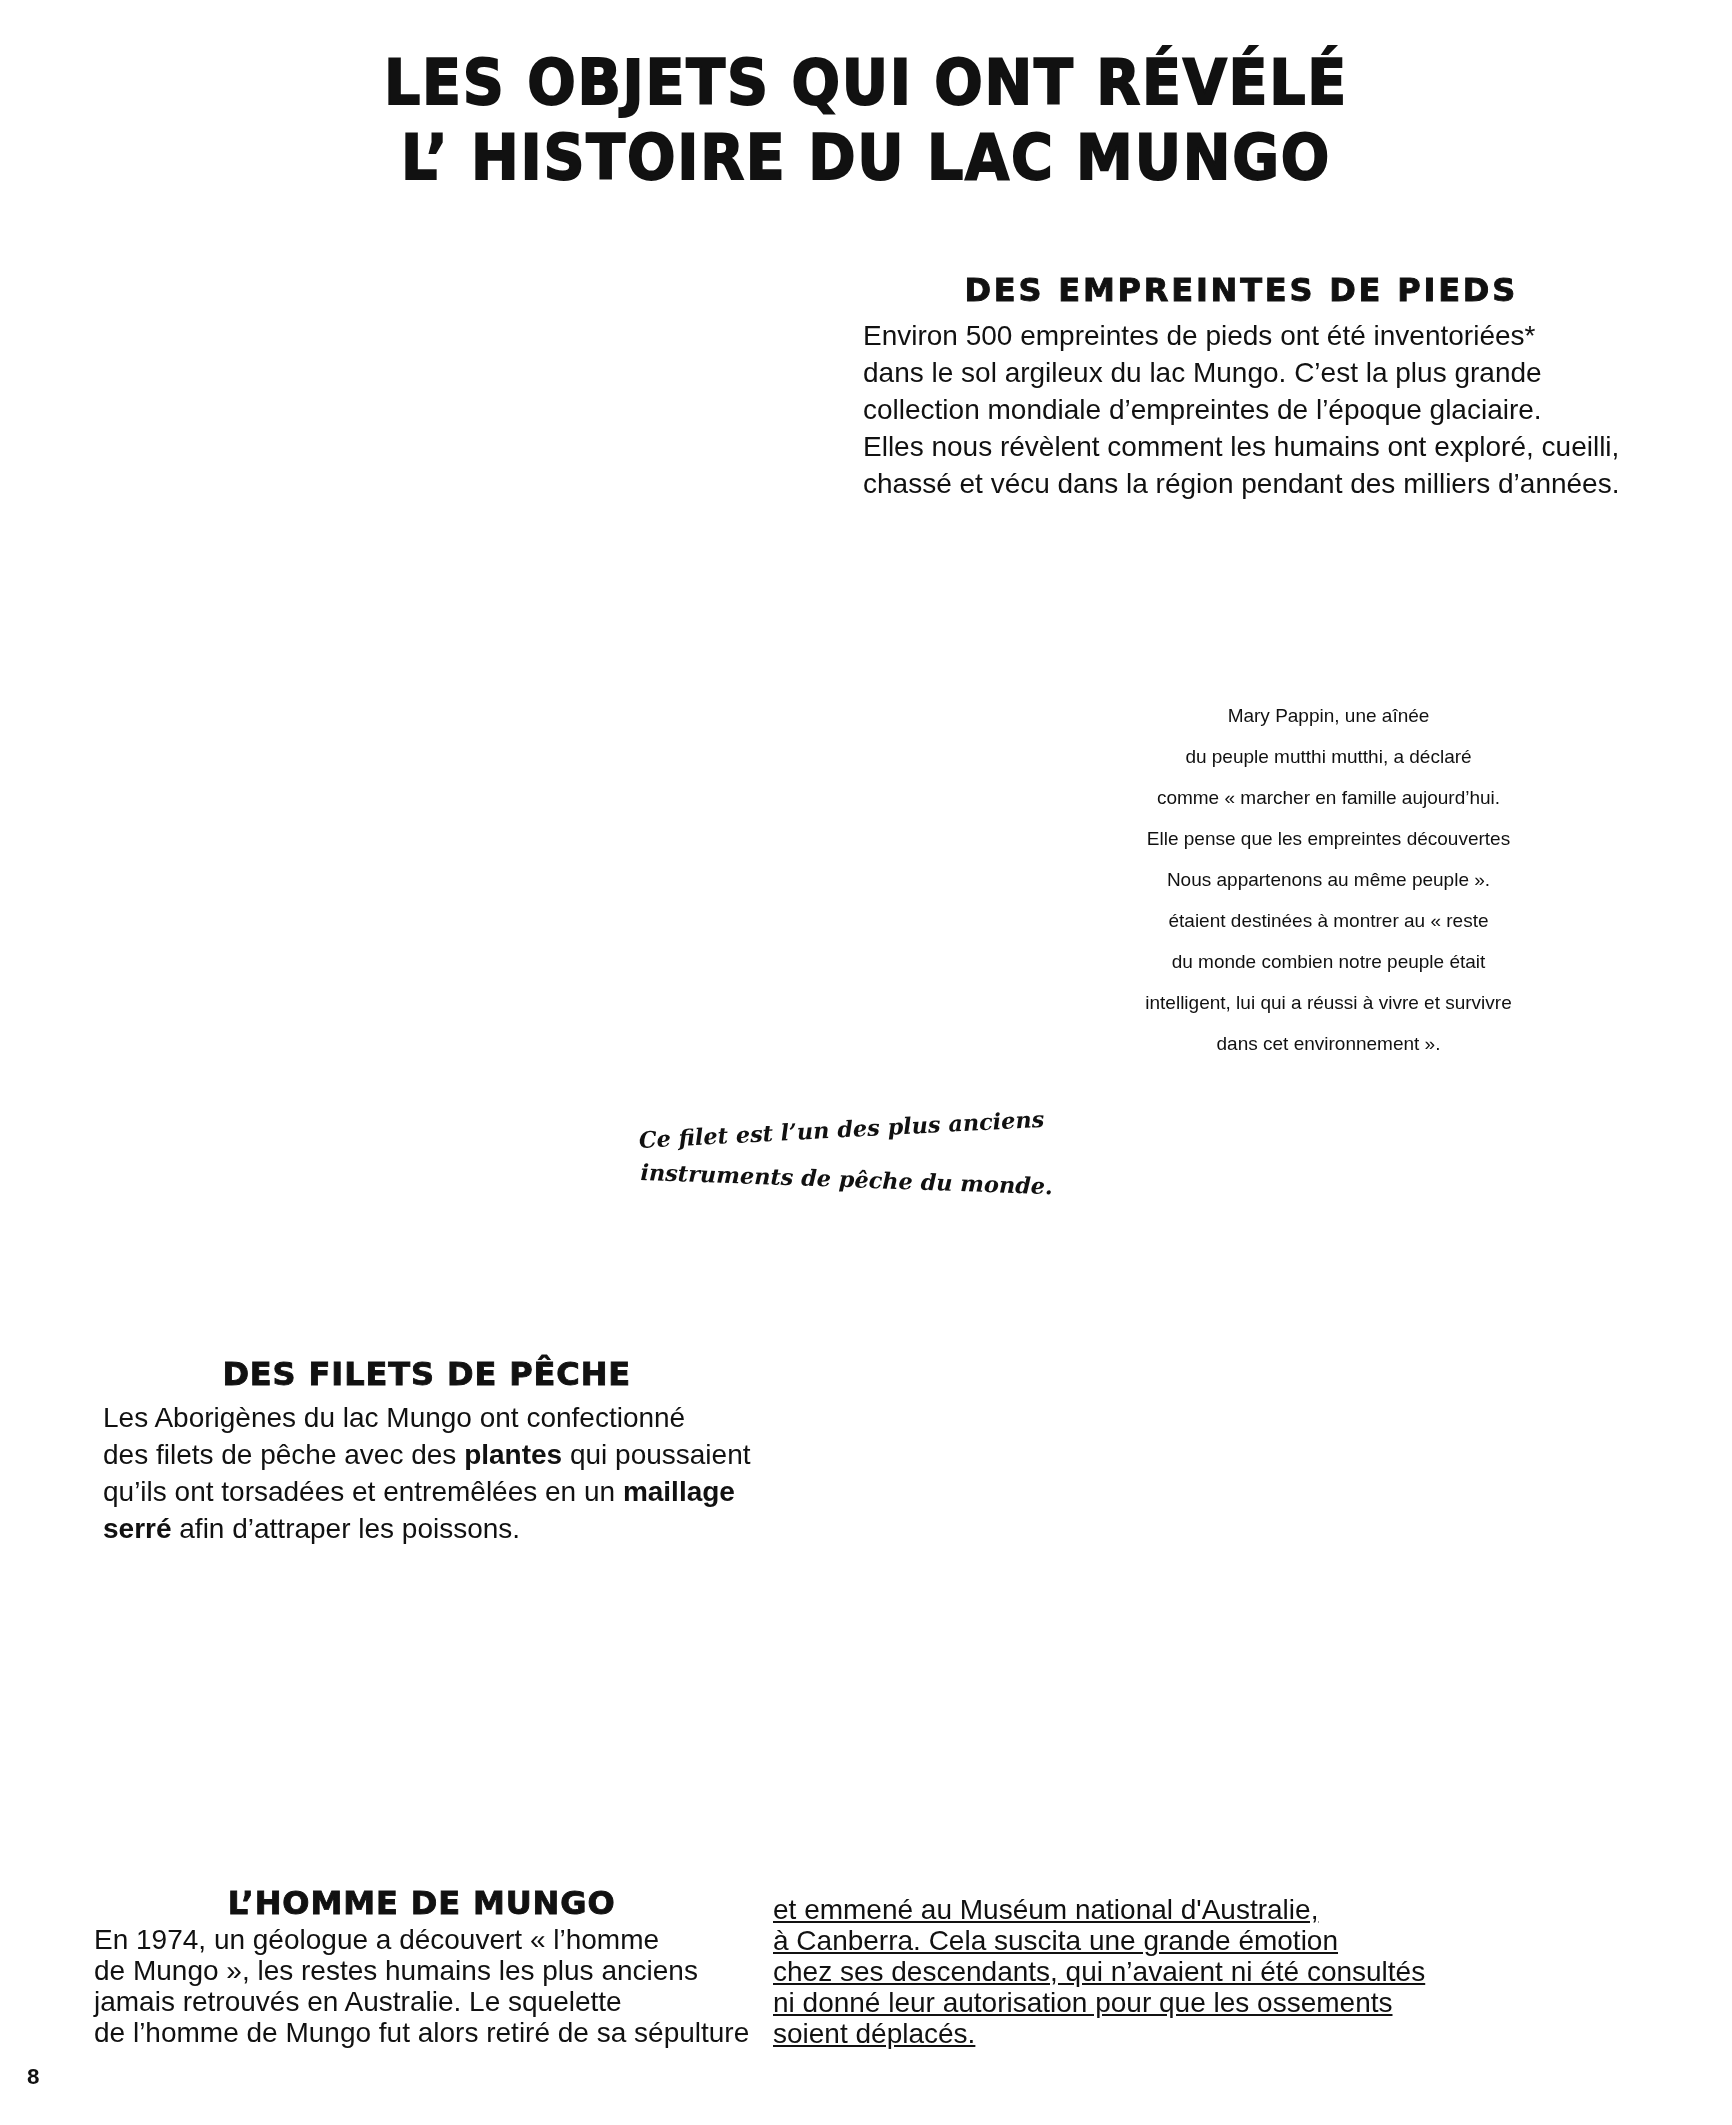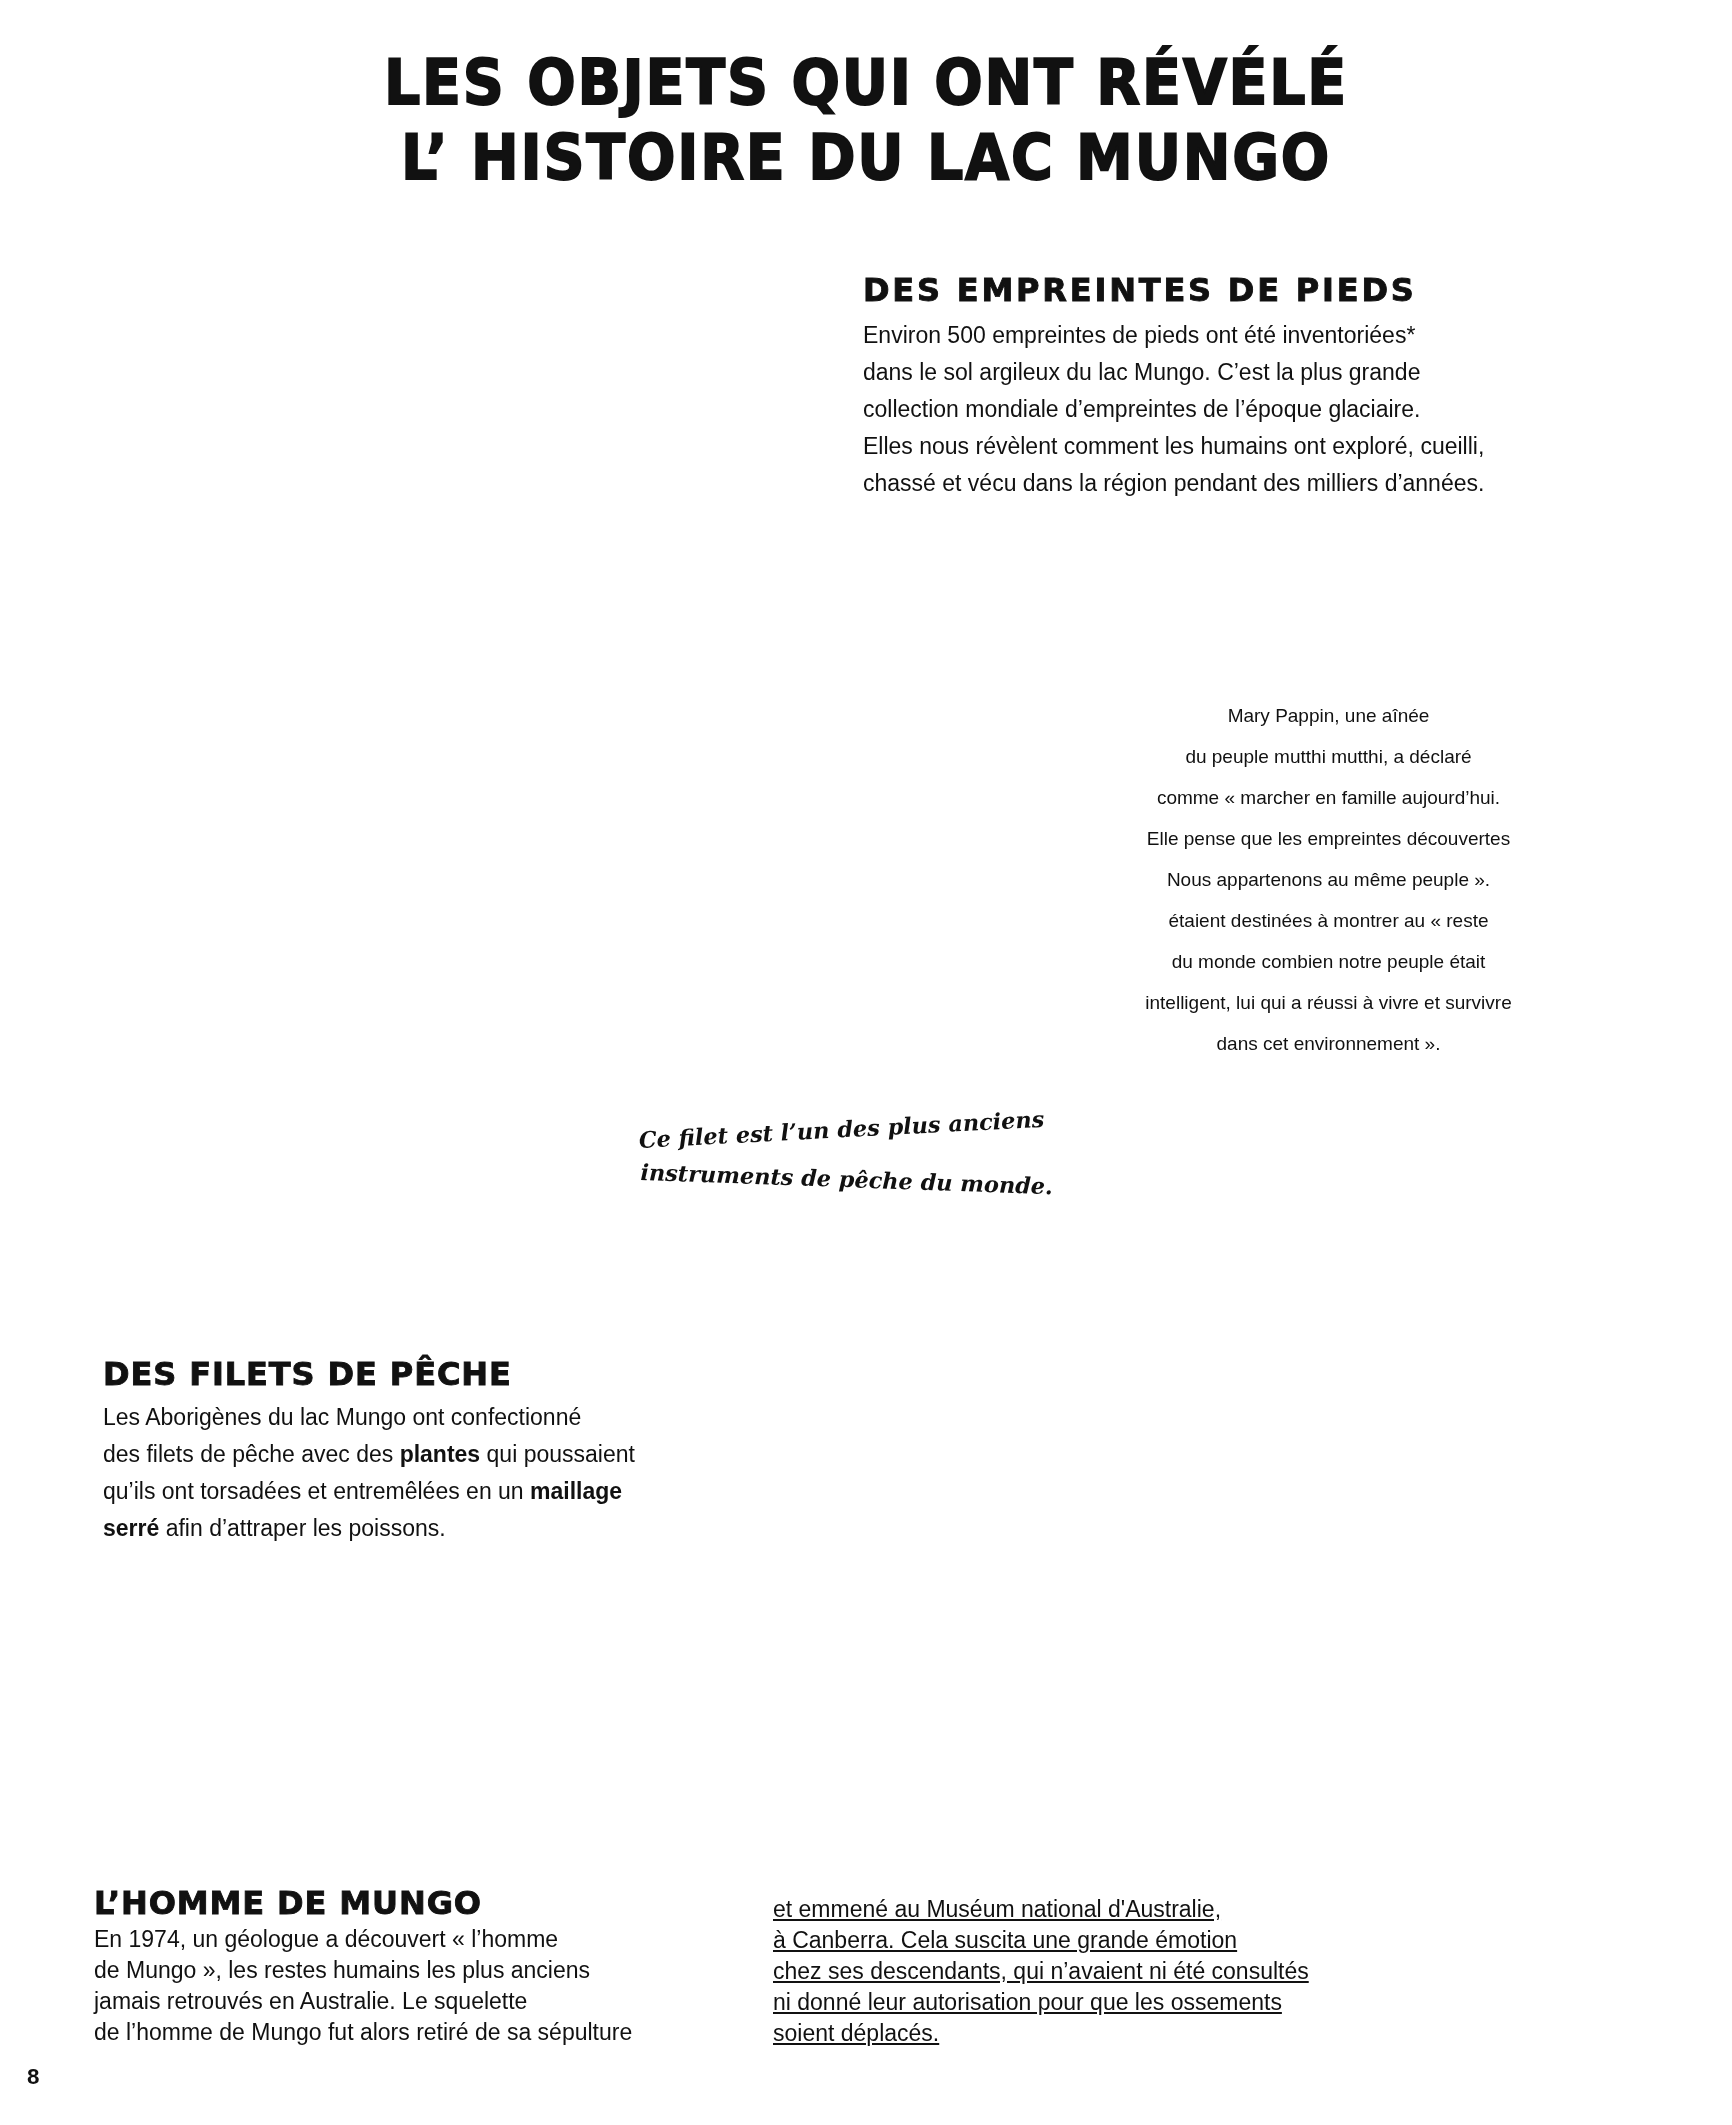--- a/index.html
+++ b/index.html
@@ -35,26 +35,27 @@
 
     .section-heading {
       font-family: "DejaVu Sans", sans-serif;
       font-weight: 900;
       font-size: 32px;
       letter-spacing: 2.8px;
       color: #111;
       white-space: nowrap;
       -webkit-text-stroke: 0.9px #111;
       line-height: 37px;
+      text-align: center;
     }
     .section-heading.tight { letter-spacing: 0.9px; }
 
     .body-text {
       font-family: "Liberation Sans", sans-serif;
-      font-size: 23px;
+      font-size: 28px;
       color: #111;
       white-space: nowrap;
     }
     .body-text .line { display: block; }
     .body-text b { font-weight: bold; }
 
     .quote-text {
       font-family: "Liberation Sans", sans-serif;
       font-size: 19px;
       color: #111;

